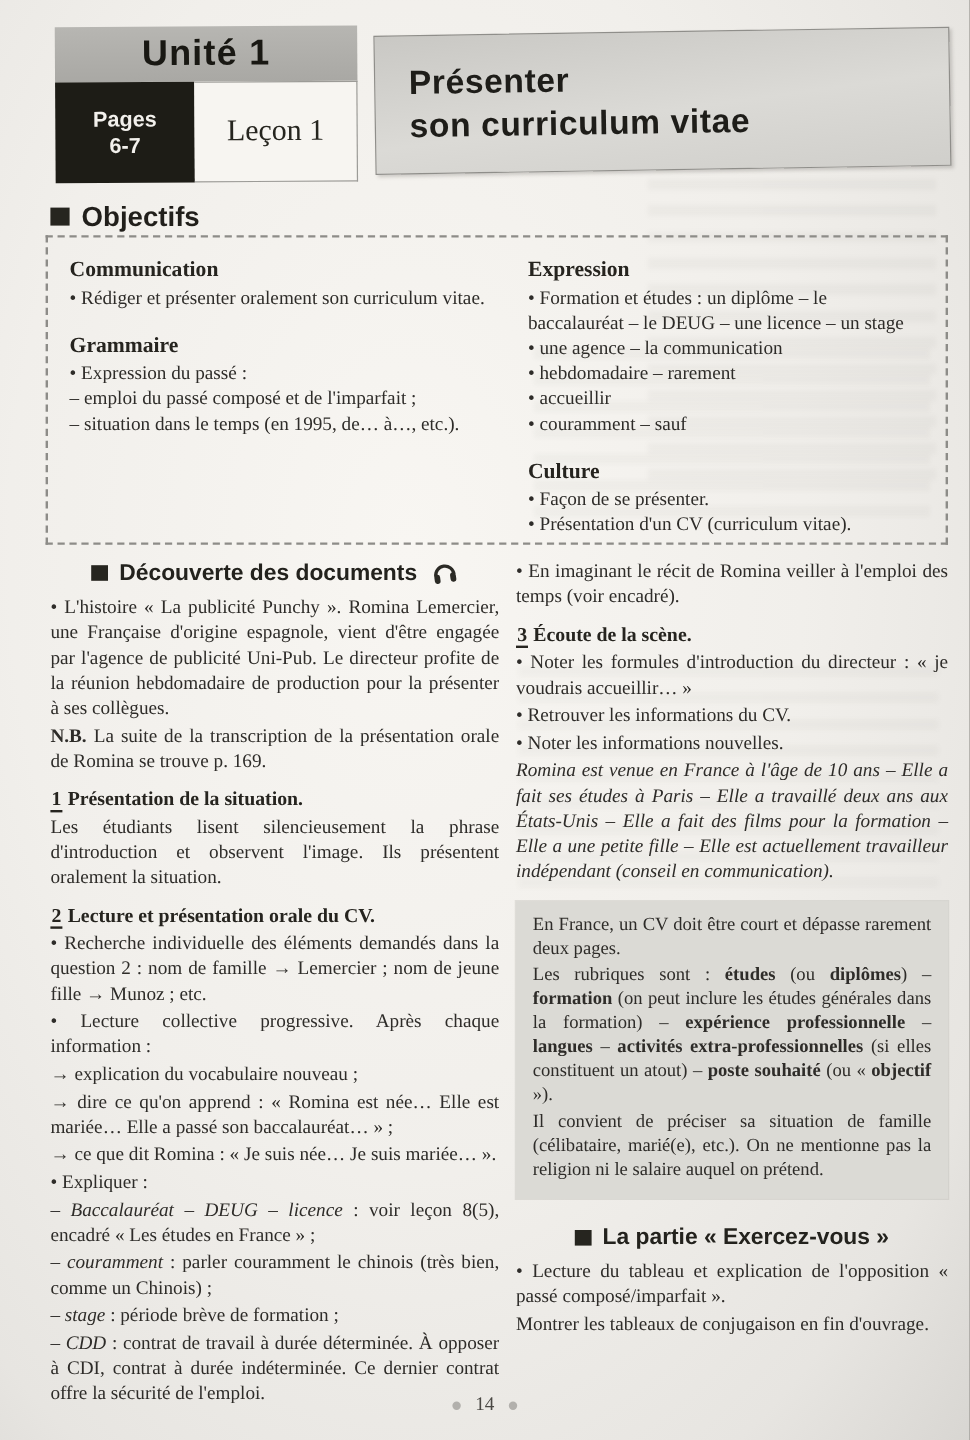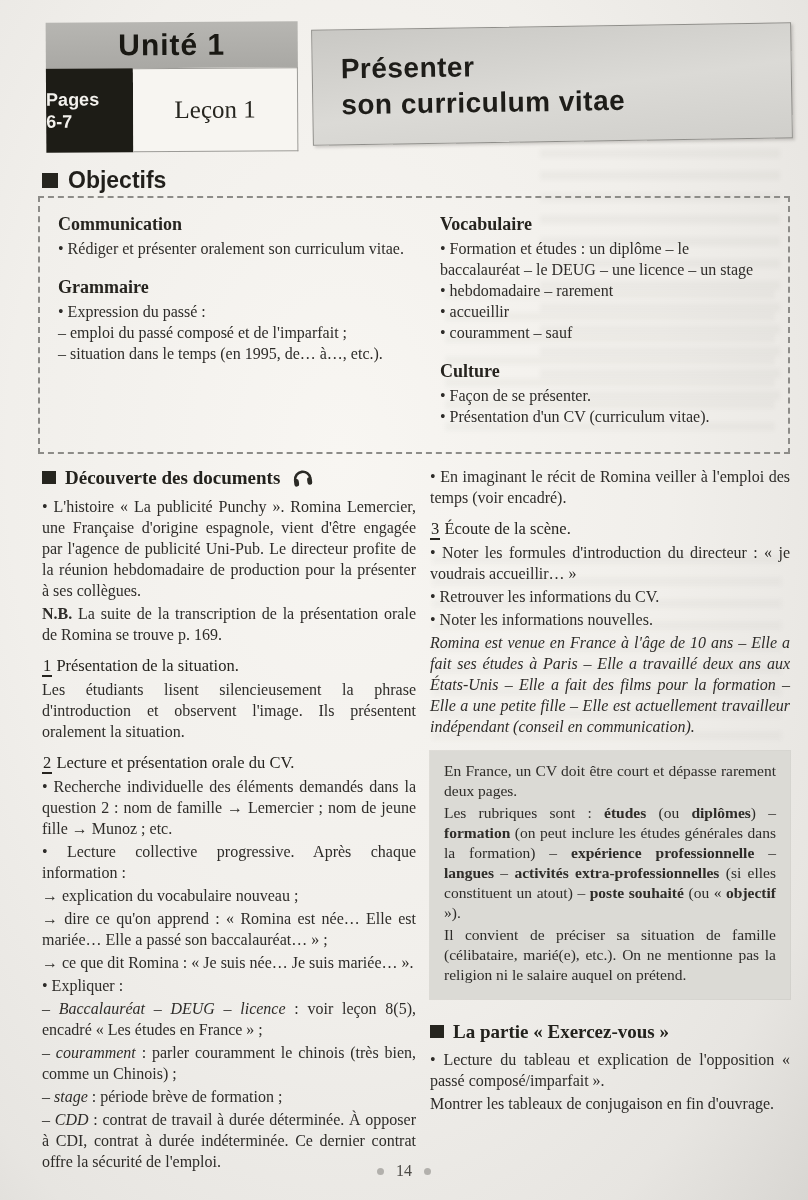--- a/index.html
+++ b/index.html
@@ -12,21 +12,21 @@
   }
   
   .hdr-left{position:absolute;left:46px;top:22px;width:252px;transform:rotate(-0.35deg);}
   .unit-bar{
     background:linear-gradient(180deg,#b7b6b2,#a9a8a4);
     color:#191813;text-align:center;font-family:"Liberation Sans",sans-serif;
     font-weight:700;font-size:30px;line-height:46px;height:46px;letter-spacing:1px;
   }
   .unit-row{display:flex;height:84px;}
   .pages-cell{
-    width:87px;background:#1d1c16;color:#f2f0ec;
+    width:116px;background:#1d1c16;color:#f2f0ec;text-align:center;
     font-family:"Liberation Sans",sans-serif;font-weight:700;font-size:18px;
     display:flex;flex-direction:column;justify-content:center;line-height:1.25;
   }
   .lecon-cell{
     flex:1;background:#f7f5f1;border:1px solid #9c9b97;border-left:none;
     display:flex;align-items:center;justify-content:center;
     font-size:25px;color:#26251f;
   }
   .title-box{
     position:absolute;left:312px;top:26px;width:480px;height:116px;
@@ -37,39 +37,39 @@
     font-family:"Liberation Sans",sans-serif;font-weight:700;font-size:28px;
     line-height:1.3;color:#1e1d19;letter-spacing:.5px;
   }
   
   .ghost{position:absolute;filter:blur(2px);pointer-events:none;
     background:repeating-linear-gradient(180deg, rgba(110,108,100,.10) 0 9px, rgba(110,108,100,0) 9px 22px);}
   
   .sec-head{position:absolute;left:42px;top:167px;font-family:"Liberation Sans",sans-serif;
     font-weight:700;font-size:23px;color:#211f1b;display:flex;align-items:center;gap:10px;}
   .sq{display:inline-block;width:16px;height:15px;background:#26251f;}
-  .sec-head2{font-family:Liberation Serif, serif;font-weight:700;font-size:19px;
-    color:#23221d;display:flex;align-items:center;gap:9px;margin:0 0 7px 0;}
+  .sec-head2{font-family:Liberation Sans, sans-serif;font-weight:700;font-size:19px;
+    color:#23221d;display:flex;align-items:center;gap:9px;margin:0 0 7px 0;justify-content:center;}
   .sq2{display:inline-block;width:14px;height:13px;background:#26251f;flex:0 0 auto;}
   
   .obj-box{
     position:absolute;left:38px;top:196px;width:752px;height:258px;box-sizing:border-box;
     border:2px dashed #8d8c88;display:flex;padding:12px 20px 0 18px;
   }
   .obj-col-l{width:382px;padding-right:26px;box-sizing:border-box;}
   .obj-col-r{flex:1;}
   .obj-h{font-weight:700;font-size:18px;color:#26241f;margin:4px 0 3px 0;}
   .obj-li{font-size:16px;line-height:21px;}
   .obj-gap{height:14px;}
   
   .col{position:absolute;top:466px;font-size:16px;line-height:21px;text-align:justify;}
   .col-left{left:42px;width:374px;}
   .col-right{left:430px;width:360px;}
   .para{margin:0 0 2px 0;}
-  .sub{margin:10px 0 3px 0;font-weight:400;font-size:16.5px;color:#26241f;text-align:left;}
+  .sub{margin:10px 0 3px 0;font-weight:700;font-size:16.5px;color:#26241f;text-align:left;}
   .num{border-bottom:2px solid #26241f;padding:0 1px 0 1px;}
   i{font-style:italic;}
   b{font-weight:700;}
   
   .cvbox{
     background:#dbdad5;box-shadow:0 0 0 1px rgba(160,158,152,.25);
     margin:14px 0 22px 0;padding:10px 14px 12px 14px;font-size:15.5px;line-height:20px;
   }
   .cv-title{text-align:center;font-weight:700;font-size:19px;margin:2px 0 8px 0;color:#23221d;}
   .cvbox p{margin:0 0 2px 0;}
@@ -112,22 +112,23 @@
     <div class="obj-col-l">
       <div class="obj-h">Communication</div>
       <div class="obj-li">• Rédiger et présenter oralement son curriculum vitae.</div>
       <div class="obj-gap"></div>
       <div class="obj-h">Grammaire</div>
       <div class="obj-li">• Expression du passé :</div>
       <div class="obj-li">– emploi du passé composé et de l'imparfait ;</div>
       <div class="obj-li">– situation dans le temps (en 1995, de… à…, etc.).</div>
     </div>
     <div class="obj-col-r">
-      <div class="obj-h">Vocabulaire</div>
+      <div class="obj-h">Expression</div>
       <div class="obj-li">• Formation et études : un diplôme – le baccalauréat – le DEUG – une licence – un stage</div>
+      <div class="obj-li">• une agence – la communication</div>
       <div class="obj-li">• hebdomadaire – rarement</div>
       <div class="obj-li">• accueillir</div>
       <div class="obj-li">• couramment – sauf</div>
       <div class="obj-gap"></div>
       <div class="obj-h">Culture</div>
       <div class="obj-li">• Façon de se présenter.</div>
       <div class="obj-li">• Présentation d'un CV (curriculum vitae).</div>
     </div>
   </div>
 

